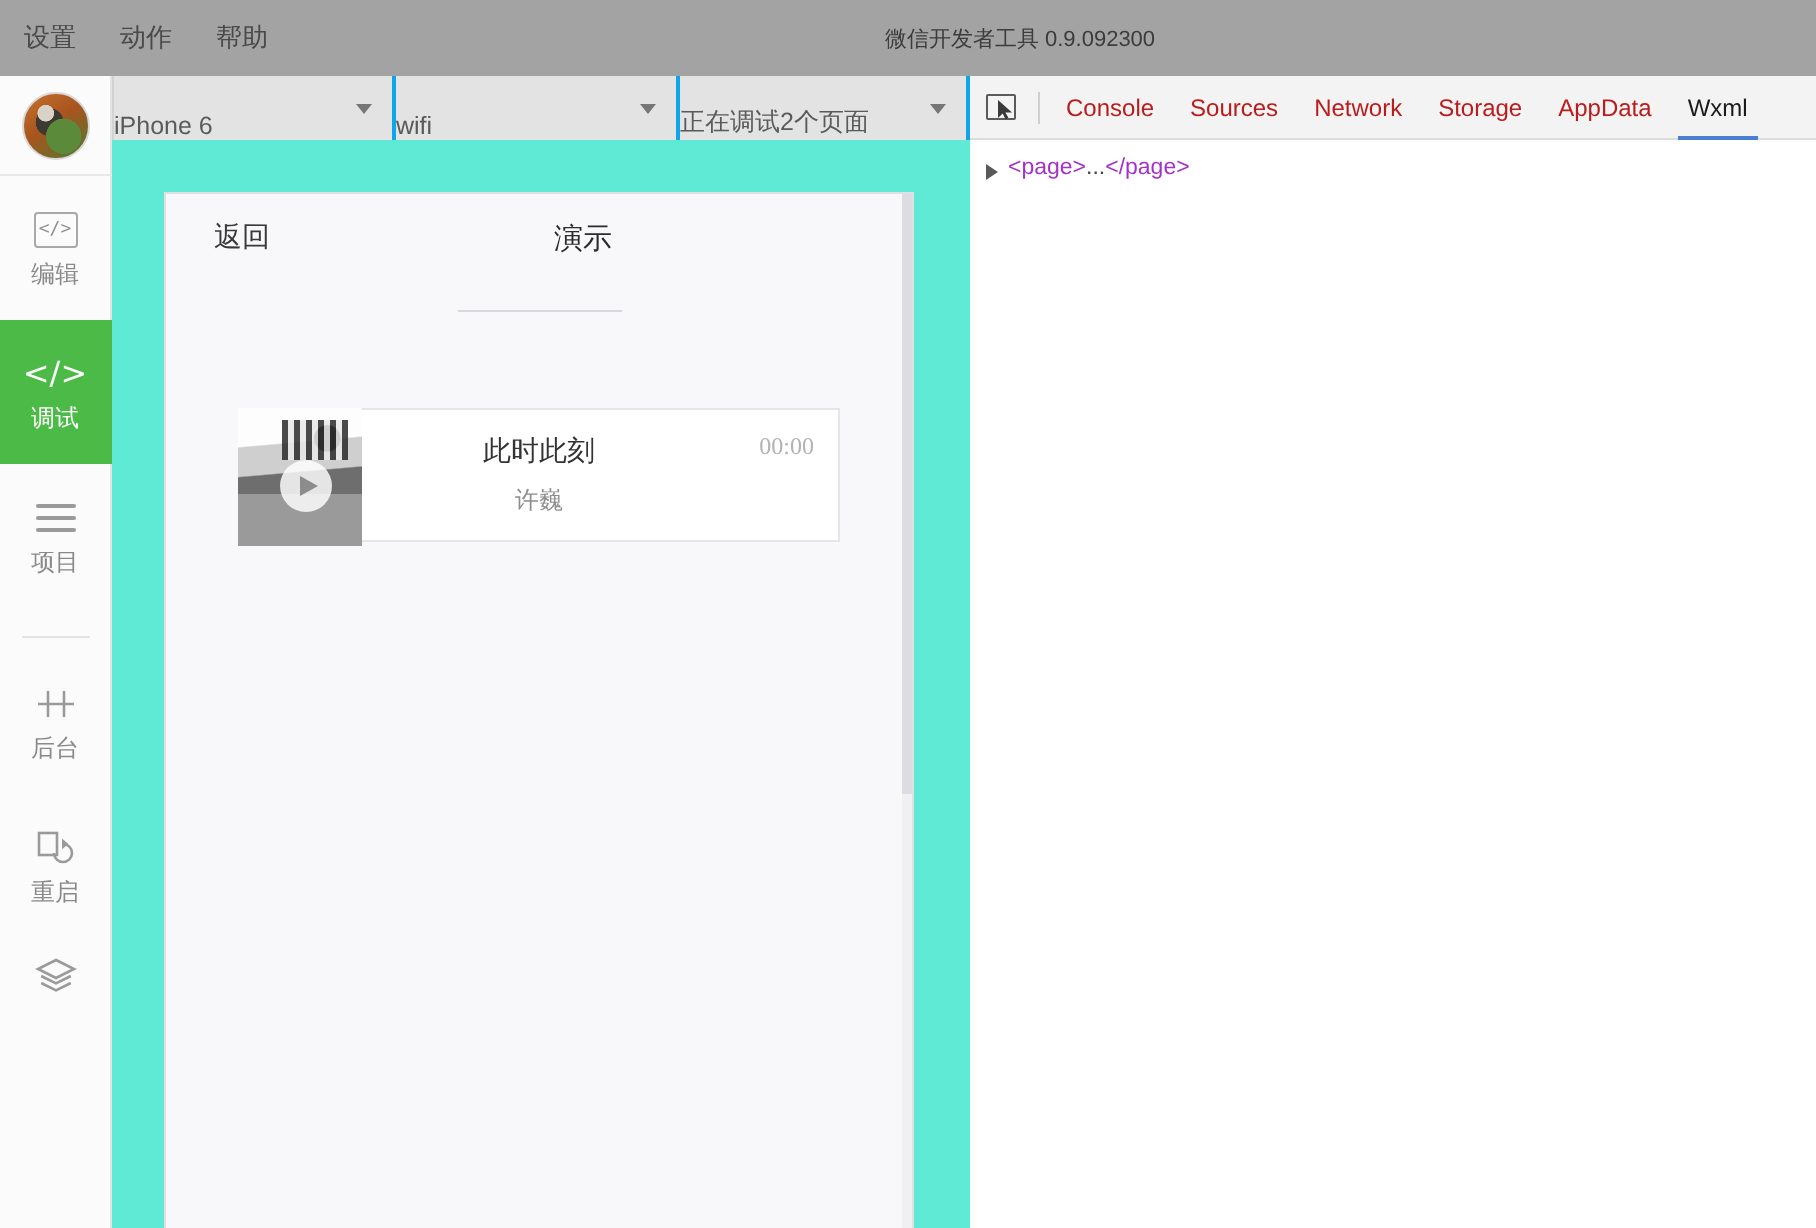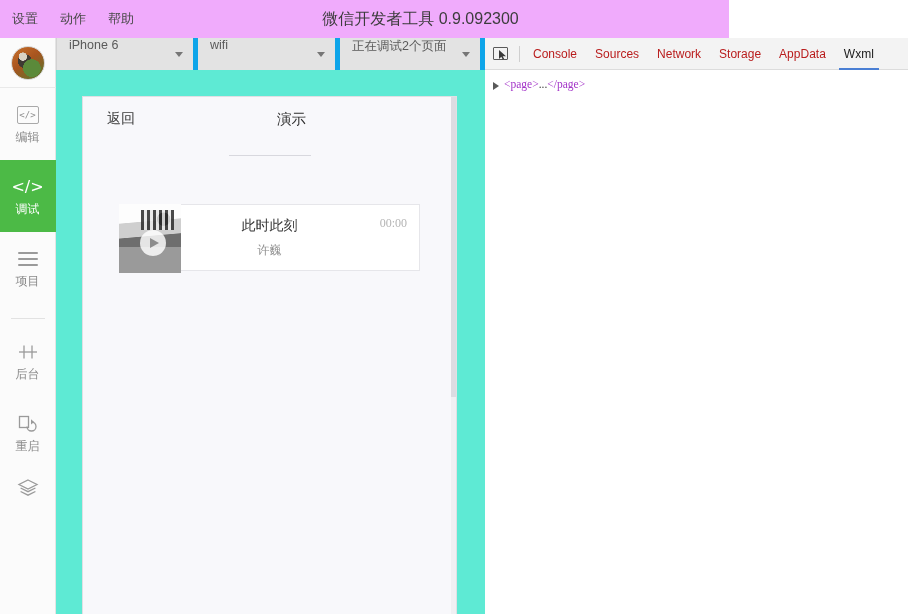--- a/index.html
+++ b/index.html
@@ -7,51 +7,51 @@
     width: 908px; height: 614px;
     font-family: "Liberation Sans", "DejaVu Sans", sans-serif;
     background: #ffffff;
     overflow: hidden;
     -webkit-font-smoothing: antialiased;
   }
   .app { position: relative; width: 908px; height: 614px; }
 
   
   .titlebar {
-    position: absolute; left: 0; top: 0; width: 729px; height: 38px;
-    background: #f0abfc;
+    position: absolute; left: 0; top: 0; width: 908px; height: 38px;
+    background: #a3a3a3;
     display: flex; align-items: center;
   }
   .menu-items { display: flex; align-items: center; padding-left: 12px; gap: 22px; }
   .menu-item {
     font-size: 13px; color: #4a4a4a; line-height: 38px;
     cursor: default; white-space: nowrap;
   }
   .app-title {
     position: absolute; left: 0; right: 0; top: 0; height: 38px;
     display: flex; align-items: center; justify-content: center;
-    font-size: 16px; color: #3c3c3c; pointer-events: none;
+    font-size: 11px; color: #3c3c3c; pointer-events: none;
     padding-left: 112px;
   }
 
   
   .toolbar {
     position: absolute; left: 0; top: 38px; width: 908px; height: 32px;
     background: #e3e3e3;
     display: flex; align-items: stretch;
   }
   .toolbar-left {
     width: 485px; display: flex; align-items: stretch;
     background: #e3e3e3;
   }
   .tb-spacer { width: 56px; background: #e3e3e3; }
   .select {
-    position: relative; height: 32px; display: flex; align-items: flex-start;
-    padding: 0 24px 0 12px; font-size: 12.5px; color: #5a5a5a;
-    border-right: 5px solid #0ea5e9; background: #e3e3e3;
+    position: relative; height: 32px; display: flex; align-items: flex-end;
+    padding: 0 24px 0 0; font-size: 12.5px; color: #5a5a5a;
+    border-right: 2px solid #0ea5e9; background: #e3e3e3;
     white-space: nowrap; cursor: default;
   }
   .select.dev { width: 142px; border-left: 1px solid #d2d2d2; }
   .select.net { width: 142px; }
   .select.dbg { width: 145px; }
   .caret {
     position: absolute; right: 10px; top: 50%; margin-top: -2px;
     width: 0; height: 0; border-left: 4.5px solid transparent;
     border-right: 4.5px solid transparent; border-top: 5px solid #767676;
   }
@@ -200,21 +200,21 @@
     display: block; width: 5px; height: 300px; background: #dcdce2;
   }
 
   
   .wxml-panel {
     position: absolute; left: 485px; top: 70px; width: 423px; height: 544px;
     background: #ffffff; overflow: hidden;
   }
   .wxml-row {
     display: flex; align-items: flex-end; padding: 8px 0 0 8px;
-    font-family: Liberation Serif, serif;
+    font-family: Liberation Sans, sans-serif;
     font-size: 11.5px; cursor: pointer;
   }
   .wxml-arrow {
     width: 0; height: 0; margin-right: 5px;
     border-top: 4.5px solid transparent; border-bottom: 4.5px solid transparent;
     border-left: 6px solid #5a5a5a;
   }
   .tag { color: #a333c8; }
   .ellipsis { color: #444444; }
   .panel-split {

